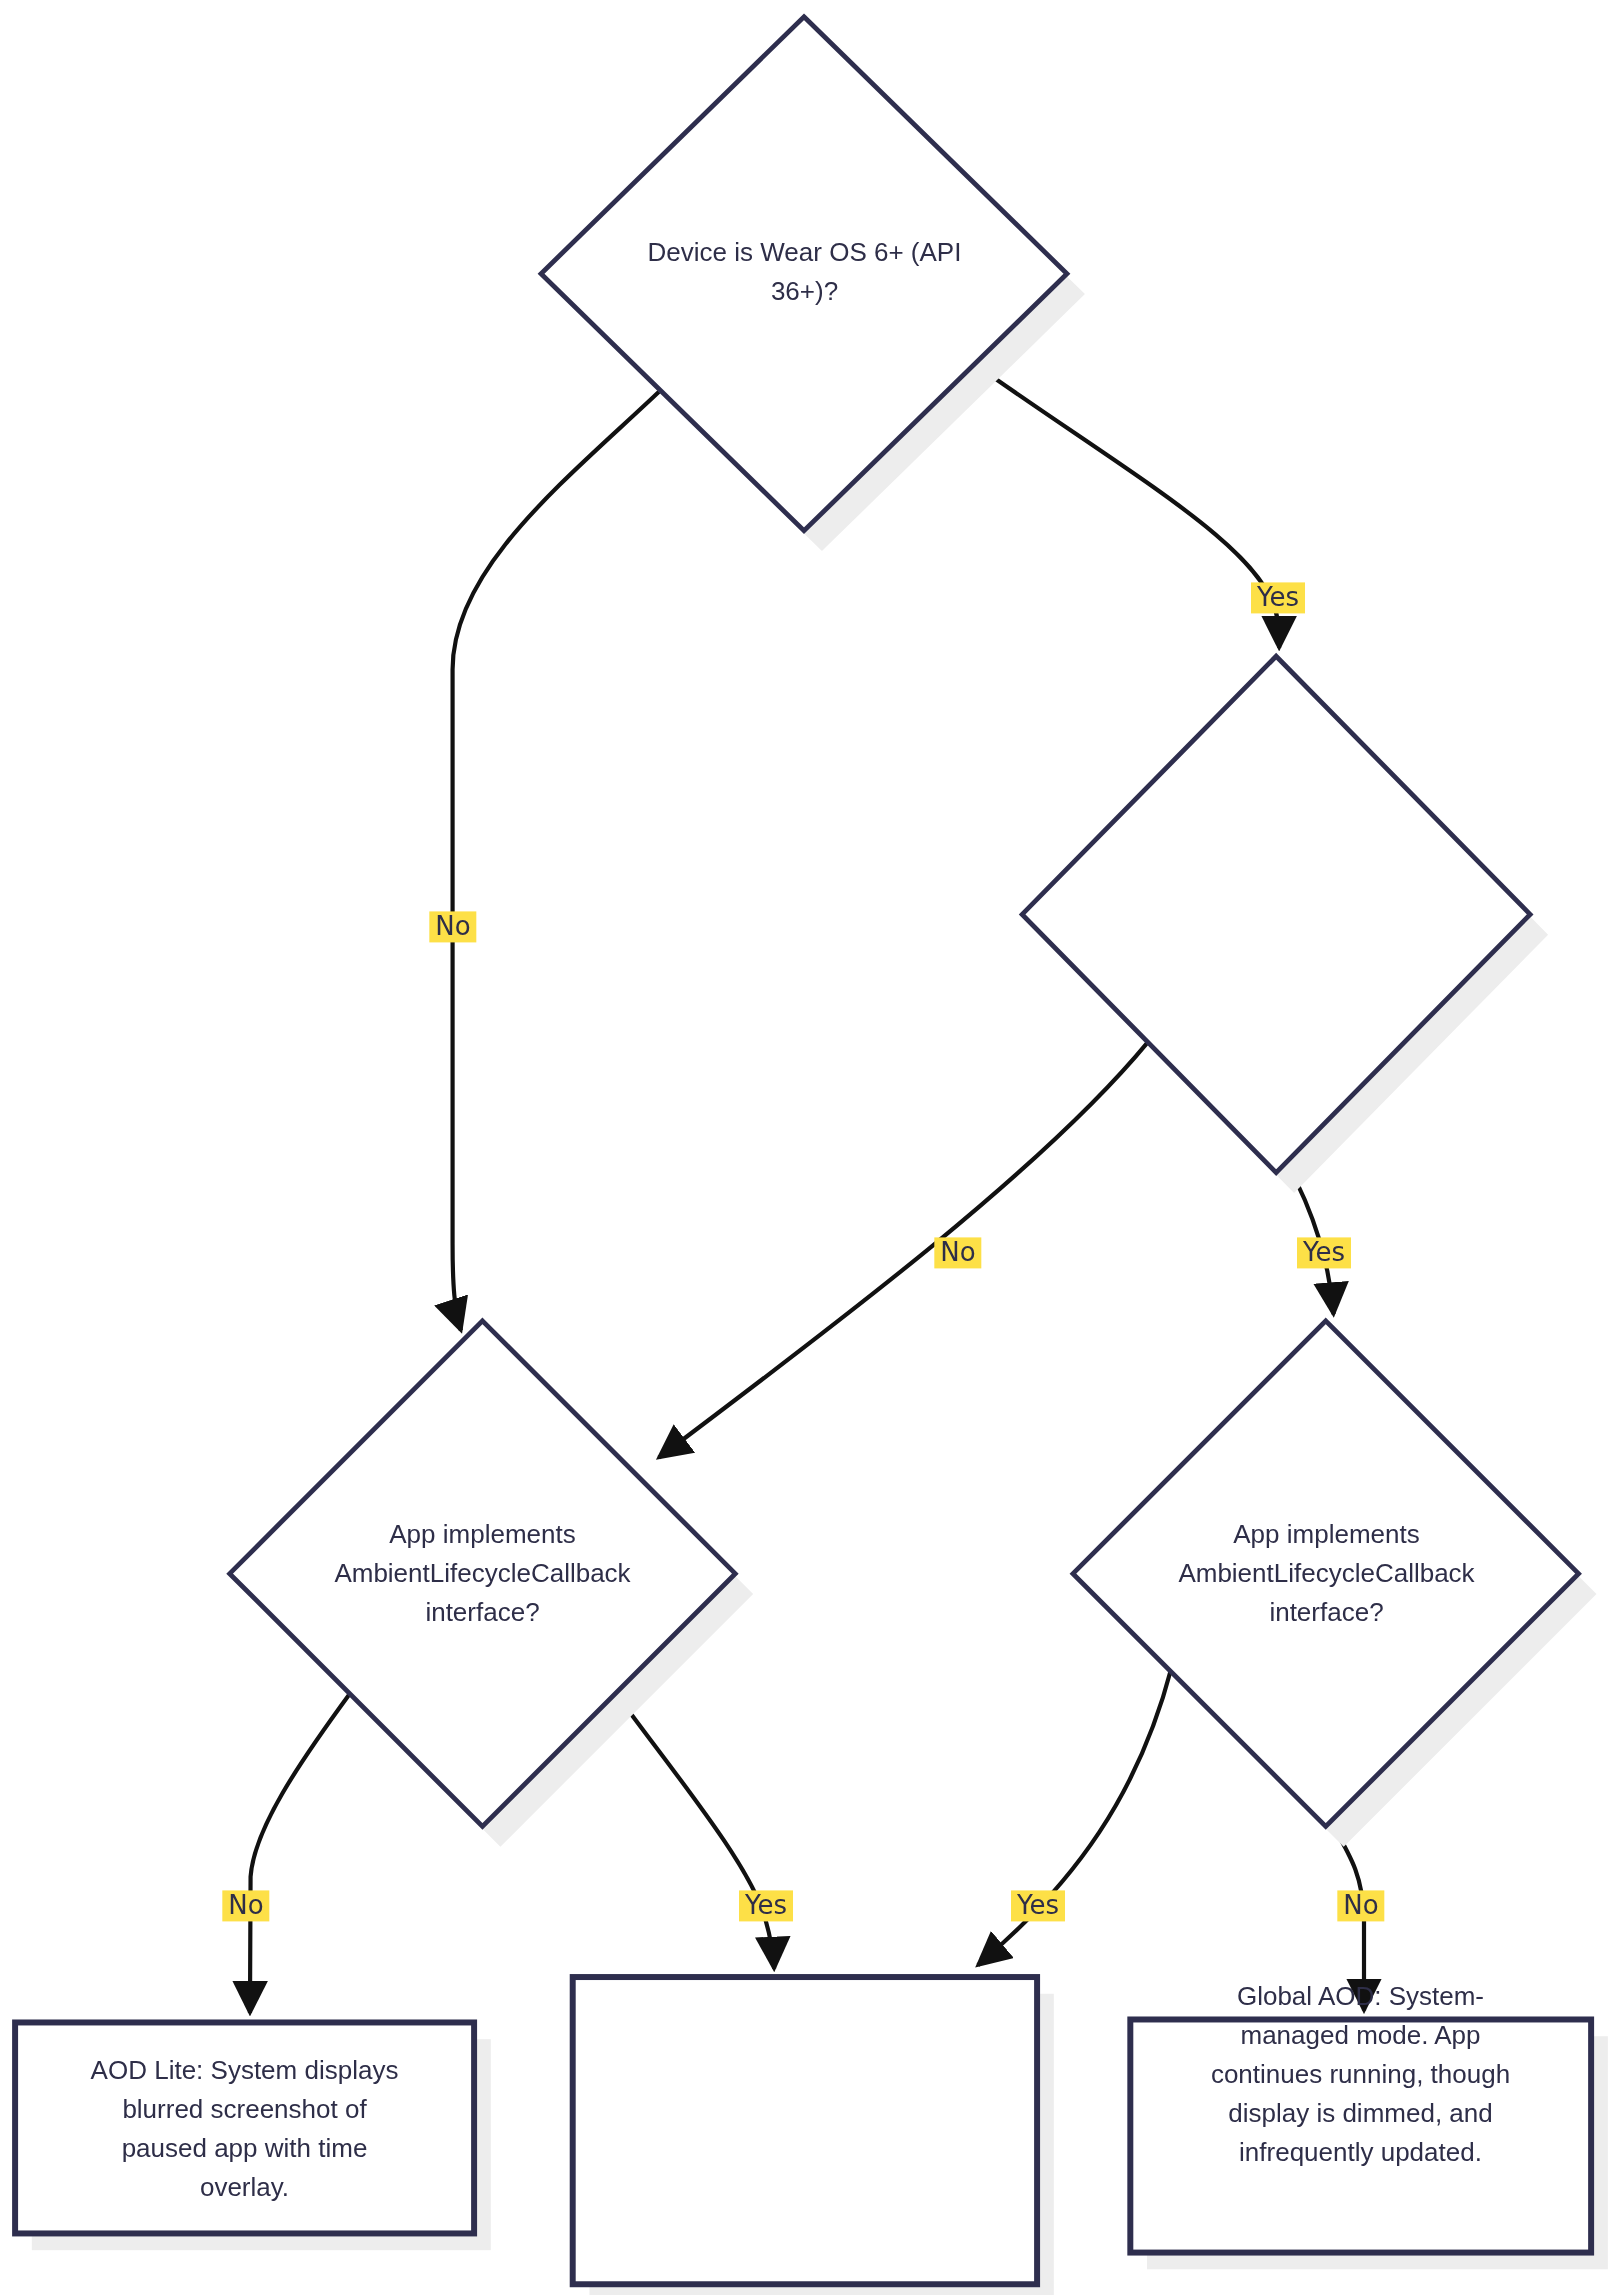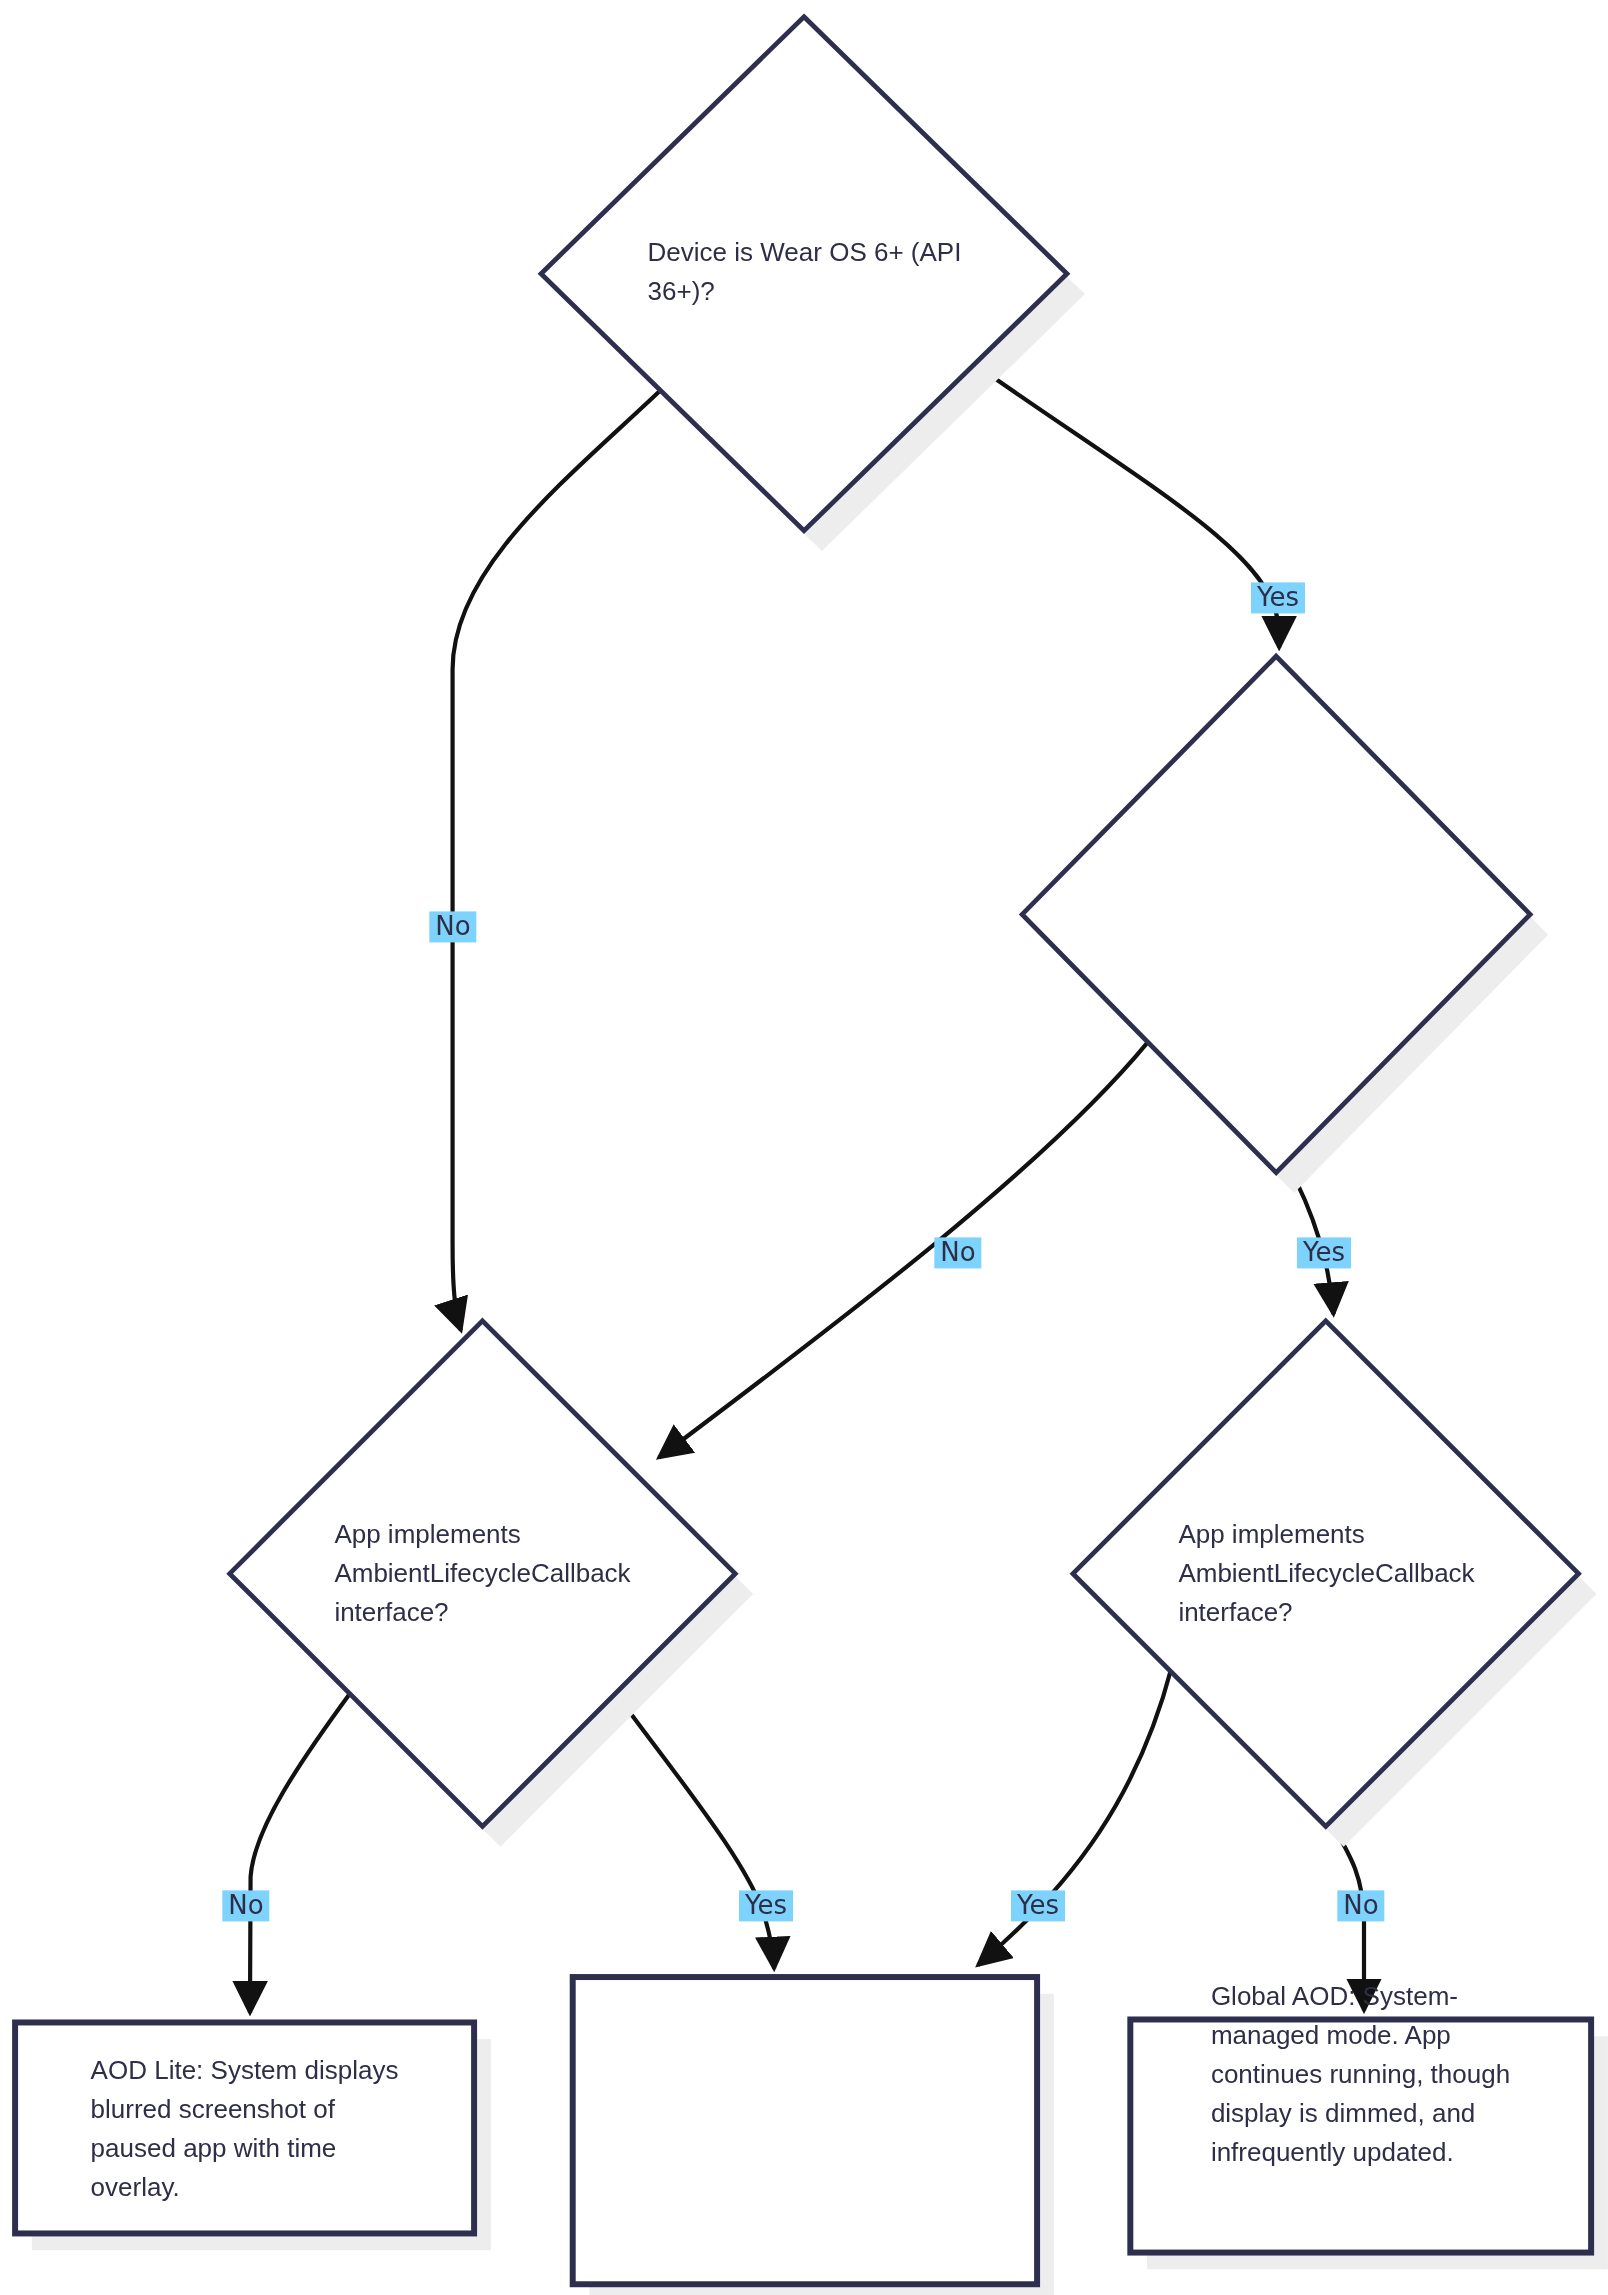--- a/index.html
+++ b/index.html
@@ -18,31 +18,32 @@
   .canvas > svg {
     position: absolute;
     left: 0;
     top: 0;
   }
   .node-text {
     position: absolute;
     display: flex;
     align-items: center;
     justify-content: center;
+    text-align: center;
     white-space: pre-line;
     color: #2e2e48;
     font-size: 26px;
     line-height: 39px;
     font-weight: 500;
     pointer-events: none;
   }
   .edge-label {
     position: absolute;
     transform: translate(-50%, -50%);
-    background: #7dd3fc;
+    background: #fde047;
     color: #2e2e48;
     font-family: "DejaVu Sans", sans-serif;
     font-size: 26px;
     line-height: 1.2;
     padding: 0 6px;
     font-weight: 400;
   }
 </style>
 </head>
 <body>

